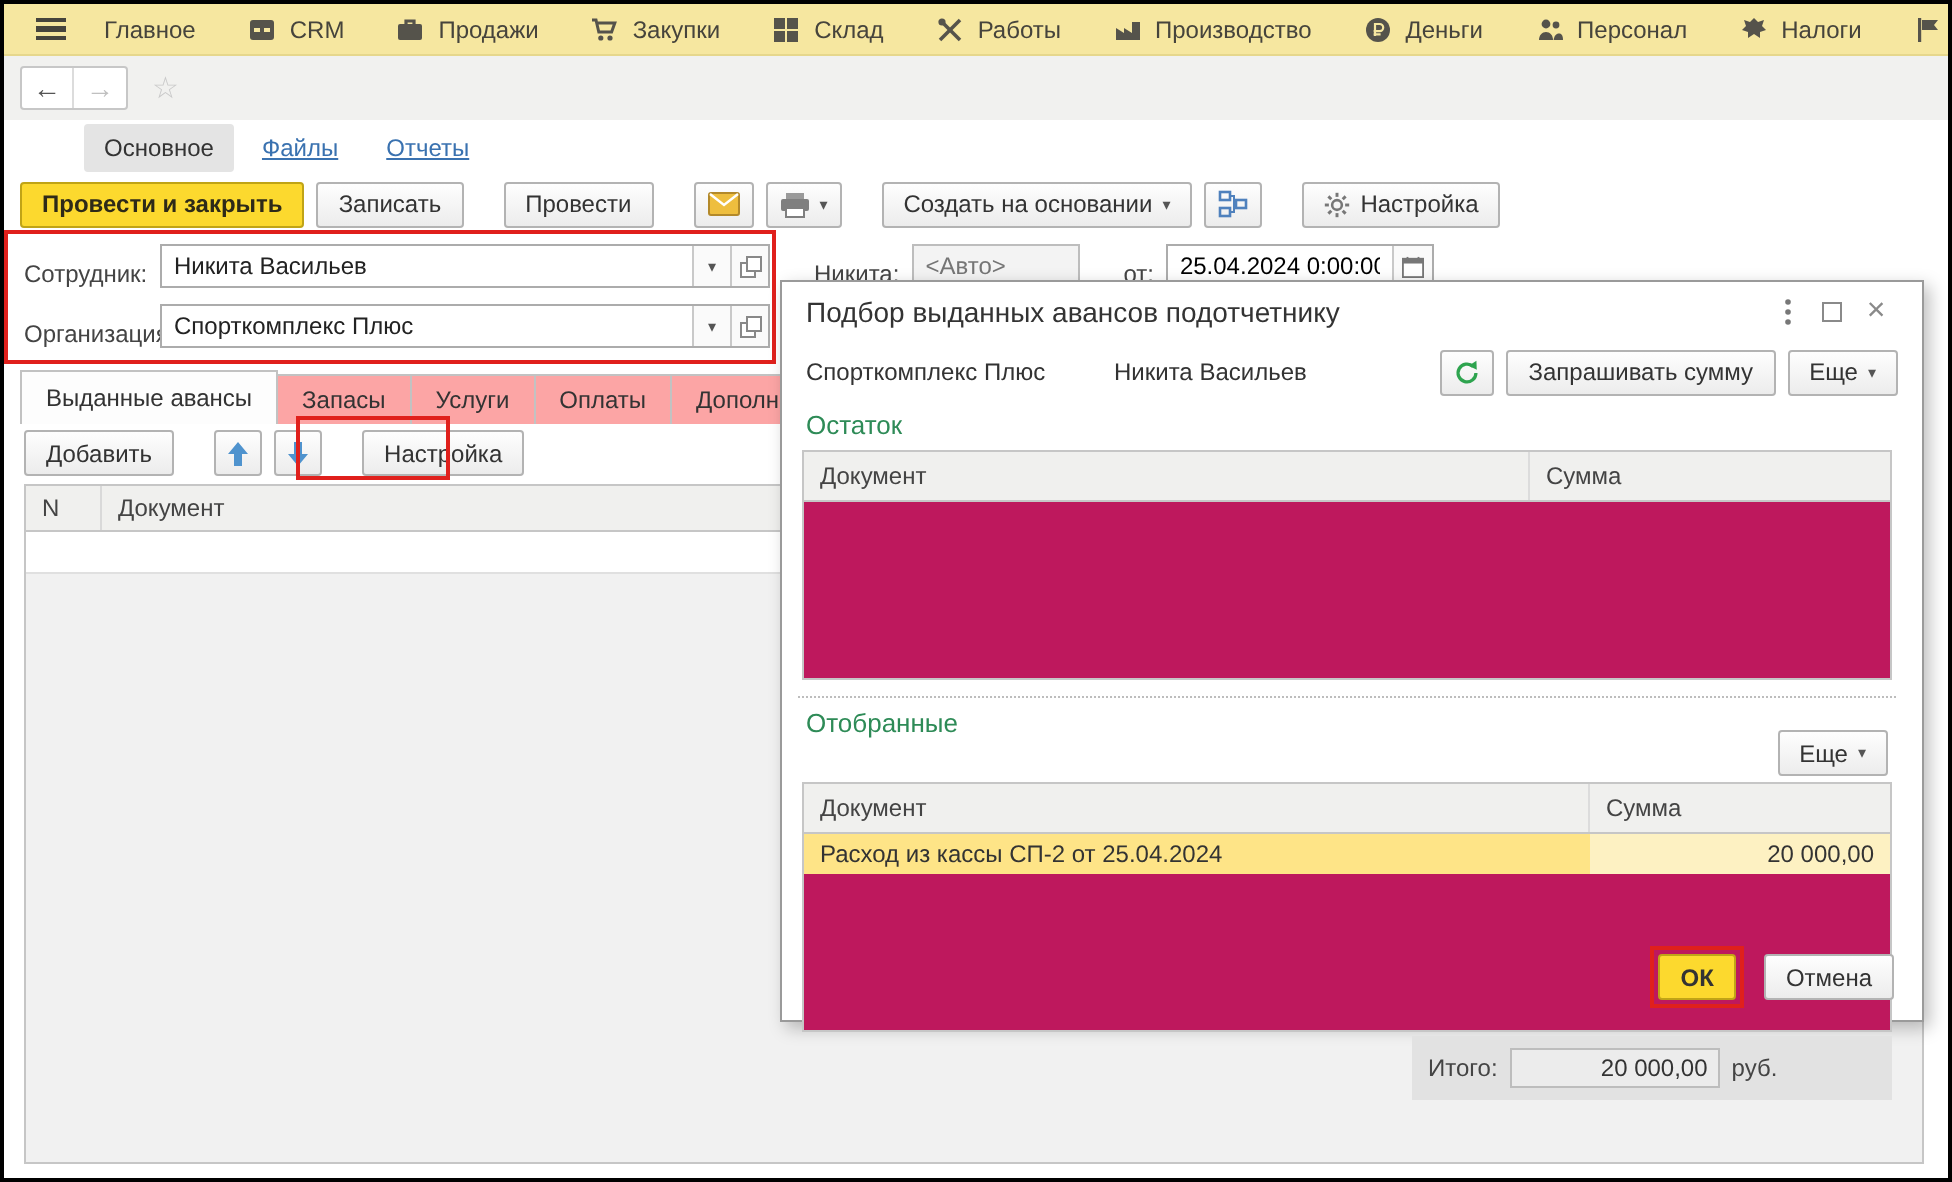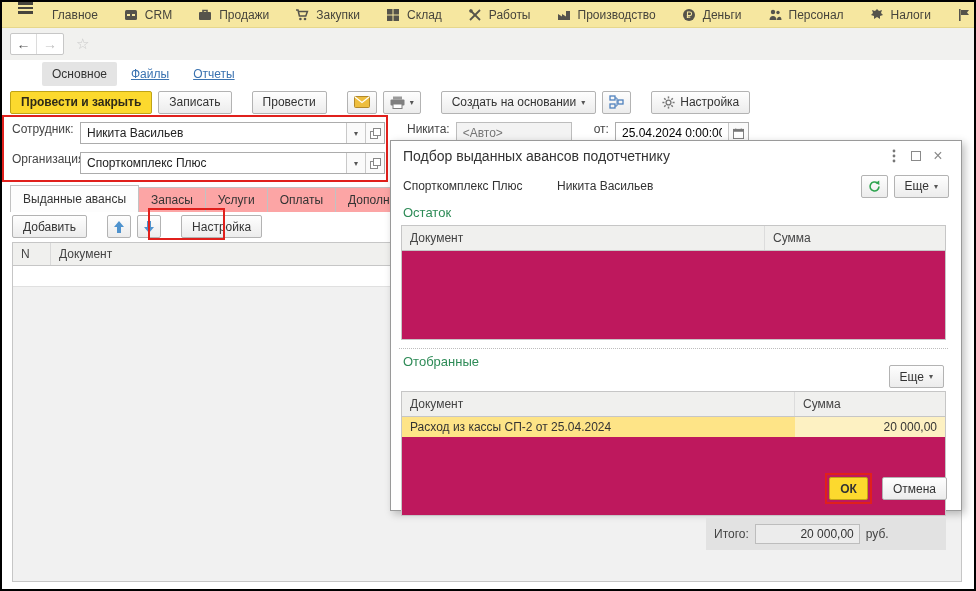--- a/index.html
+++ b/index.html
@@ -5,21 +5,21 @@
   * { margin:0; padding:0; box-sizing:border-box; }
   html,body { background:#888; }
   body { font-family:"Liberation Sans", sans-serif; }
   .screen {
     position:relative; width:976px; height:591px;
     border:2px solid #000; background:#fff; overflow:hidden;
   }
   
   .menubar {
     position:absolute; left:0; top:0; right:0; height:26px;
-    background:#f6e7a0; display:flex; 
+    background:#f6e7a0; display:flex; align-items:center;
     padding:0 10px; gap:0; border-bottom:1px solid #e6d78c;
   }
   .menu-item { display:flex; align-items:center; gap:7px; padding:0 13px; height:26px; cursor:pointer; }
   .menu-item span { font-size:12px; color:#46443c; }
   .hamburger { display:flex; flex-direction:column; gap:2px; padding:0 6px; cursor:pointer; }
   .hamburger i { display:block; width:15px; height:2.5px; background:#46443c; }
   .micon { width:14px; height:14px; flex:0 0 auto; }
   
   .navrow {
     position:absolute; left:0; top:26px; right:0; height:32px;
@@ -42,27 +42,27 @@
     height:23px; padding:0 10px; font-size:12px; color:#333;
     background:linear-gradient(#fefefe,#ececec); border:1px solid #b3b3b3; border-radius:2px;
     display:inline-flex; align-items:center; gap:5px; cursor:pointer; white-space:nowrap;
   }
   .btn.icon-btn { padding:0 6px; }
   .btn.yellow { background:#fcd92e; border-color:#c0a416; font-weight:bold; color:#2e2a18; }
   .caret { font-size:8px; color:#555; }
   .tb-gap { width:8px; }
   
   .fields { position:absolute; left:0; top:113px; right:0; height:70px; background:#fff; }
-  .field-row { position:absolute; display:flex; align-items:flex-start; }
+  .field-row { position:absolute; display:flex; align-items:flex-end; }
   .flabel { font-size:12px; color:#444; }
   .combo { display:flex; align-items:stretch; border:1px solid #acacac; background:#fff; height:22px; }
   .combo input { border:0; outline:none; font-size:12px; padding:0 6px; font-family:inherit; color:#222; flex:1; min-width:0; background:transparent; }
   .combo .cbtn { width:19px; display:flex; align-items:center; justify-content:center; border-left:1px solid #c9c9c9; cursor:pointer; background:#fafafa; }
   .inp { border:1px solid #bdbdbd; height:22px; font-size:12px; padding:0 6px; font-family:inherit; }
-  .inp.auto { background:#f3f3f3; color:#9a9a9a; width:116px; }
+  .inp.auto { background:#f3f3f3; color:#9a9a9a; width:84px; }
   .date-wrap { display:flex; height:22px; border:1px solid #acacac; }
   .date-wrap input { width:112px; border:0; outline:none; font-size:12px; padding:0 6px; font-family:inherit; }
   .date-wrap .cbtn { width:20px; display:flex; align-items:center; justify-content:center; border-left:1px solid #c9c9c9; background:#fafafa; cursor:pointer; }
   .annotation { position:absolute; border:2px solid #e0201c; pointer-events:none; }
   
   .doctabs { position:absolute; left:8px; top:183px; display:flex; align-items:flex-end; height:27px; }
   .doctab { font-size:12px; color:#333; background:#fca5a5; border:1px solid #c2c2c2; border-bottom:0; padding:5px 12px; cursor:pointer; margin-right:-1px; }
   .doctab.active { background:#fdfdfd; padding:6px 12px; position:relative; z-index:2; }
   .tabtoolbar { position:absolute; left:10px; top:213px; display:flex; align-items:center; gap:6px; }
   .arrow-btn { width:24px; height:23px; padding:0; justify-content:center; }
@@ -372,20 +372,21 @@
     <div class="dlg-subrow">
       <div class="dlg-org">Спорткомплекс Плюс</div>
       <div class="dlg-emp">Никита Васильев</div>
       <div class="dlg-subbtns">
         <button class="btn icon-btn">
           <svg width="13" height="13" viewBox="0 0 16 16">
               <path d="M13.5 8a5.5 5.5 0 1 1-1.7-4" fill="none" stroke="#2ea44f" stroke-width="2"></path>
               <polygon points="13.8,0.5 14,6 9,3.6" fill="#2ea44f"></polygon>
             </svg>
         </button>
+        <button class="btn">Запрашивать сумму</button>
         <button class="btn">
           <span>Еще</span>
           <span class="caret">▾</span>
         </button>
       </div>
     </div>
 
     <div class="grn-h" style="left:12px; top:64px;">Остаток</div>
 
     <div class="ptable" style="top:84px;">

